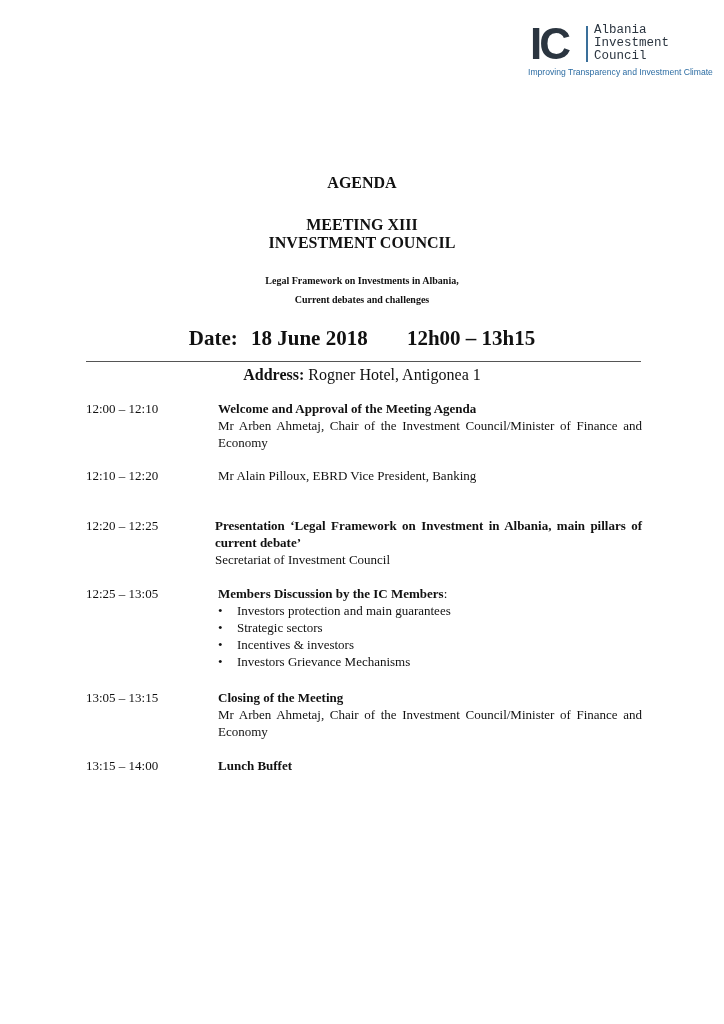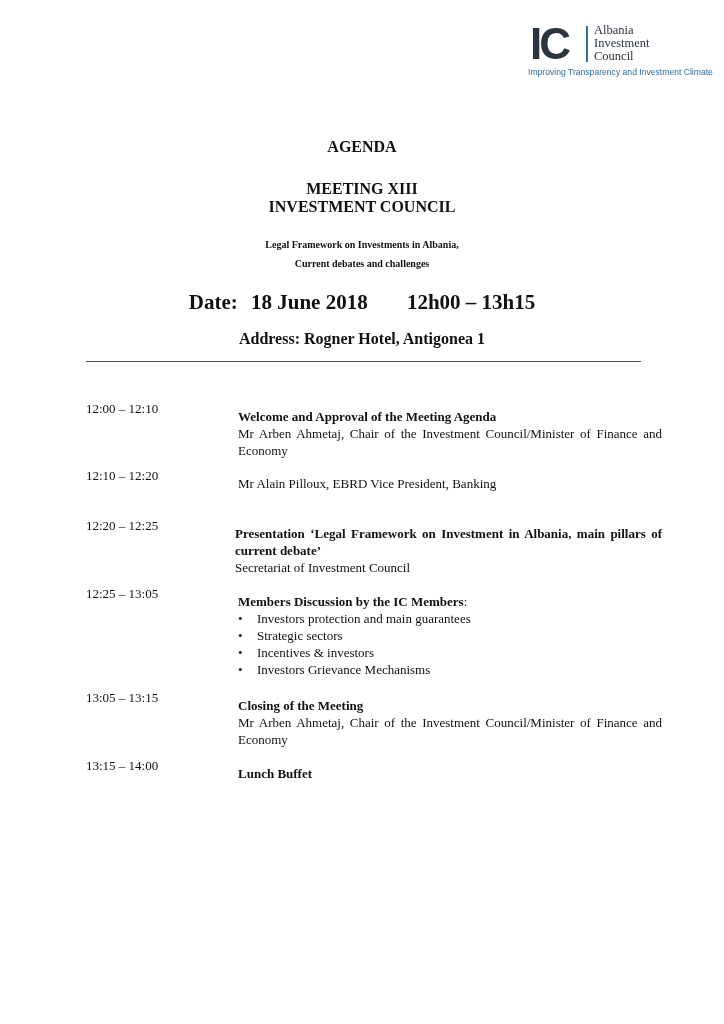--- a/index.html
+++ b/index.html
@@ -9,39 +9,39 @@
     }
     .logo { position: absolute; left: 528px; top: 24px; width: 190px; height: 58px; }
     .logo-ic {
       position: absolute; left: 2px; top: 0px;
       font-family: "Liberation Sans", sans-serif; font-weight: 900;
       font-size: 44px; line-height: 40px; color: #2b3540; letter-spacing: -3px;
     }
     .logo-bar { position: absolute; left: 58px; top: 2px; width: 2px; height: 36px; background: #3a6f9a; }
     .logo-text {
       position: absolute; left: 66px; top: 0px;
-      font-family: Liberation Serif, serif; font-size: 12.5px; line-height: 13px; color: #2b3540;
+      font-family: Liberation Mono, monospace; font-size: 12.5px; line-height: 13px; color: #2b3540;
     }
     .logo-tag {
       position: absolute; left: 0px; top: 43px; white-space: nowrap;
       font-family: "Liberation Sans", sans-serif; font-size: 8.6px; color: #2d6da3;
     }
-    .center { position: absolute; left: 0; width: 724px; text-align: center; font-weight: bold; font-size: 16px; }
+    .center { position: absolute; left: 0; width: 724px; text-align: center; font-weight: bold; font-size: 16px; margin-top: 36px; }
     .agenda-title { top: 138px; }
     .meeting { top: 180px; line-height: 18px; }
     .subject { top: 235px; line-height: 19px; font-size: 10px; }
     .date-line { top: 290px; font-size: 21px; }
     .date-line .gap { display: inline-block; width: 34px; }
     .date-line .gap2 { display: inline-block; width: 8px; }
     .address-line { top: 330px; font-size: 16px; }
-    .address-line .normal { font-weight: bold; }
+    .address-line .normal { font-weight: normal; }
     .divider { position: absolute; left: 86px; top: 361px; width: 555px; height: 1px; background: #555555; }
     .item { position: absolute; left: 86px; width: 560px; font-size: 13px; line-height: 17px; }
     .item .time { position: absolute; left: 0; top: 0; }
-    .item .body { position: absolute; left: 132px; top: 8px; width: 424px; text-align: justify; margin-left: 20px; }
+    .item .body { position: absolute; left: 132px; top: 0; width: 424px; text-align: justify; }
     .item .title { font-weight: bold; }
     .bullets { list-style: none; margin: 0; padding: 0; }
     .bullets li { position: relative; padding-left: 19px; }
     .bullets li .dot { position: absolute; left: 0; top: 0; }
   </style>
 </head>
 <body>
 
 <div class="logo">
   <div class="logo-ic">IC</div>

